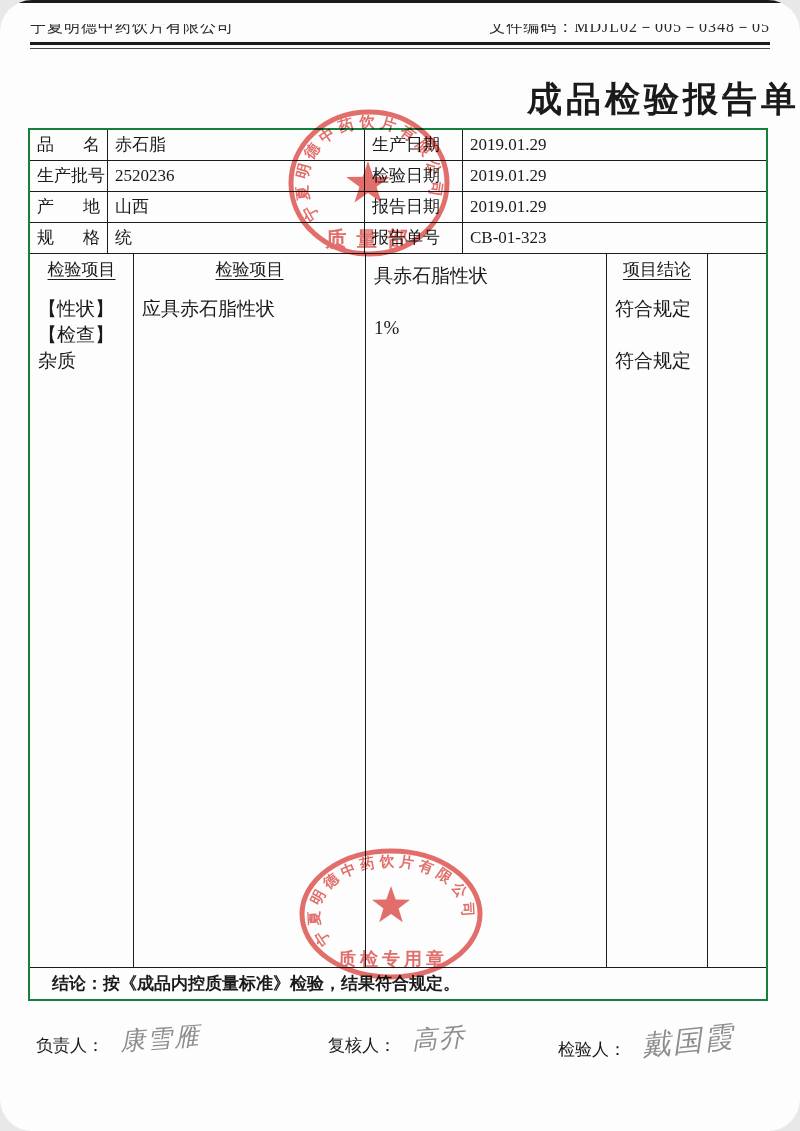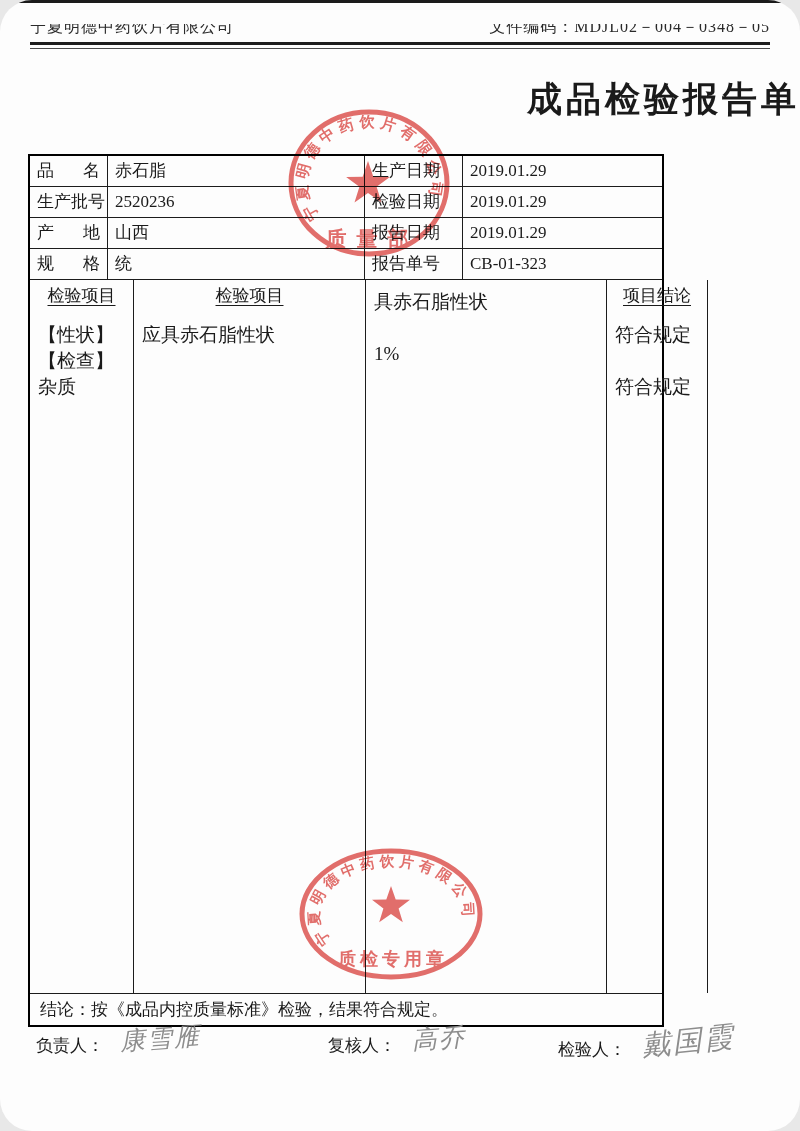--- a/index.html
+++ b/index.html
@@ -18,35 +18,35 @@
   .hdr-row { display:flex; justify-content:space-between; height:16px; overflow:hidden; }
   .hdr-row span { display:inline-block; margin-top:-7px; font-size:16px; letter-spacing:1px; color:#2a2a2a; }
   .rule-thick { border-top:3px solid #1c1c1c; margin-top:2px; }
   .rule-thin  { border-top:1px solid #4a4a4a; margin-top:3px; }
 
   
   .title { position:absolute; top:76px; left:0; width:100%; text-align:right;
            font-size:35px; font-weight:bold; letter-spacing:4px; }
 
   
-  .tbl { position:absolute; left:28px; top:154px; width:636px; border:2px solid #000000; background:transparent; }
+  .tbl { position:absolute; left:28px; top:128px; width:740px; border:2px solid #15803d; background:transparent; }
   .info-grid { display:grid; grid-template-columns:78px 257px 98px auto; }
   .cell { height:31px; line-height:30px; font-size:17px; padding:0 7px; overflow:hidden;
           border-bottom:1px solid #1c1c1c; white-space:nowrap; }
   .b-r { border-right:1px solid #1c1c1c; }
   .lab { text-align:justify; text-align-last:justify; }
 
   .insp-grid { display:grid; grid-template-columns:104px 232px 241px 101px auto; }
   .insp-col { height:713px; overflow:hidden; }
   .insp-head { height:33px; line-height:32px; text-align:center; font-size:17px; }
   .insp-head u { text-decoration:underline; text-underline-offset:4px; }
   .insp-lines { margin-top:9px; }
   .insp-line { height:26px; line-height:26px; font-size:19px; padding:0 8px; white-space:pre; }
 
-  .concl-row { border-top:1px solid #1c1c1c; height:32px; line-height:31px; font-size:17px; padding:0 10px; }
+  .concl-row { border-top:1px solid #1c1c1c; height:32px; line-height:31px; font-size:17px; padding:0 22px;font-weight:bold; }
 
   
   .sigs { position:absolute; left:28px; top:1018px; width:740px; height:64px; }
   .sig-group { position:absolute; top:8px; white-space:nowrap; }
   .sig-label { font-size:17px; }
   .sig-name { display:inline-block; margin-left:16px; font-size:25px; color:#8d8d8d;
               font-style:italic; transform:rotate(-4deg) translateY(-4px); letter-spacing:2px; }
   .sig-1 { left:8px; } .sig-2 { left:300px; } .sig-3 { left:530px; }
   .sig-3 .sig-name { font-size:29px; transform:rotate(-6deg) translateY(-4px); }
 
@@ -57,21 +57,21 @@
 </style>
 </head>
 <body>
 
 <div class="page">
   <div class="scan-edge"></div>
 
   <div class="hdr">
     <div class="hdr-row">
       <span>宁夏明德中药饮片有限公司</span>
-      <span>文件编码：MDJL02－004－0348－05</span>
+      <span>文件编码：MDJL02－005－0348－05</span>
     </div>
     <div class="rule-thick"></div>
     <div class="rule-thin"></div>
   </div>
 
   <div class="title">成品检验报告单</div>
 
   <div class="tbl">
 
     <div class="info-grid">

